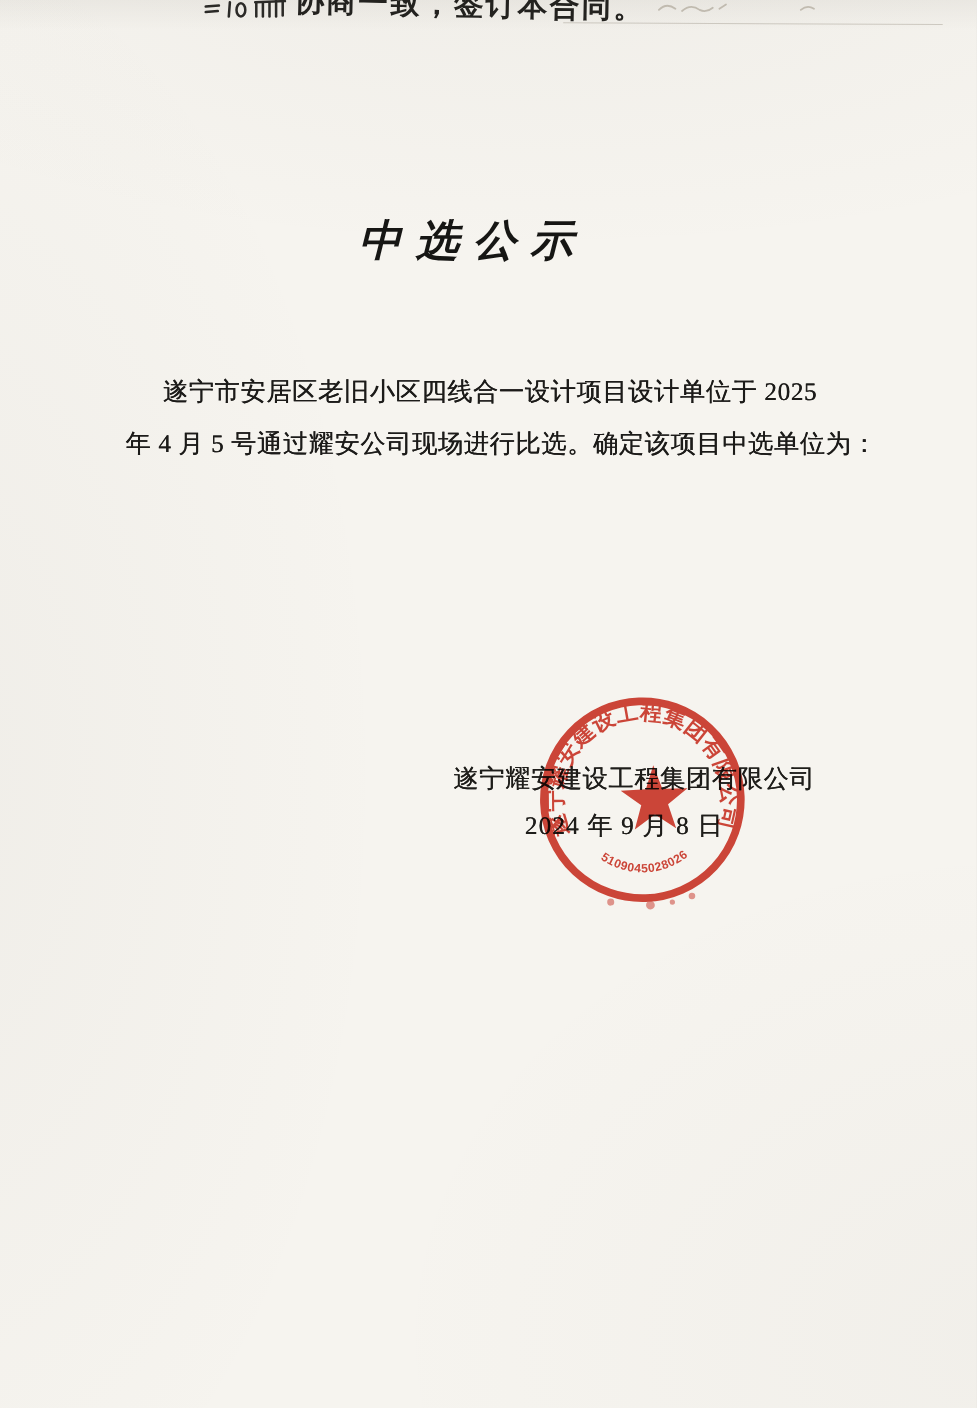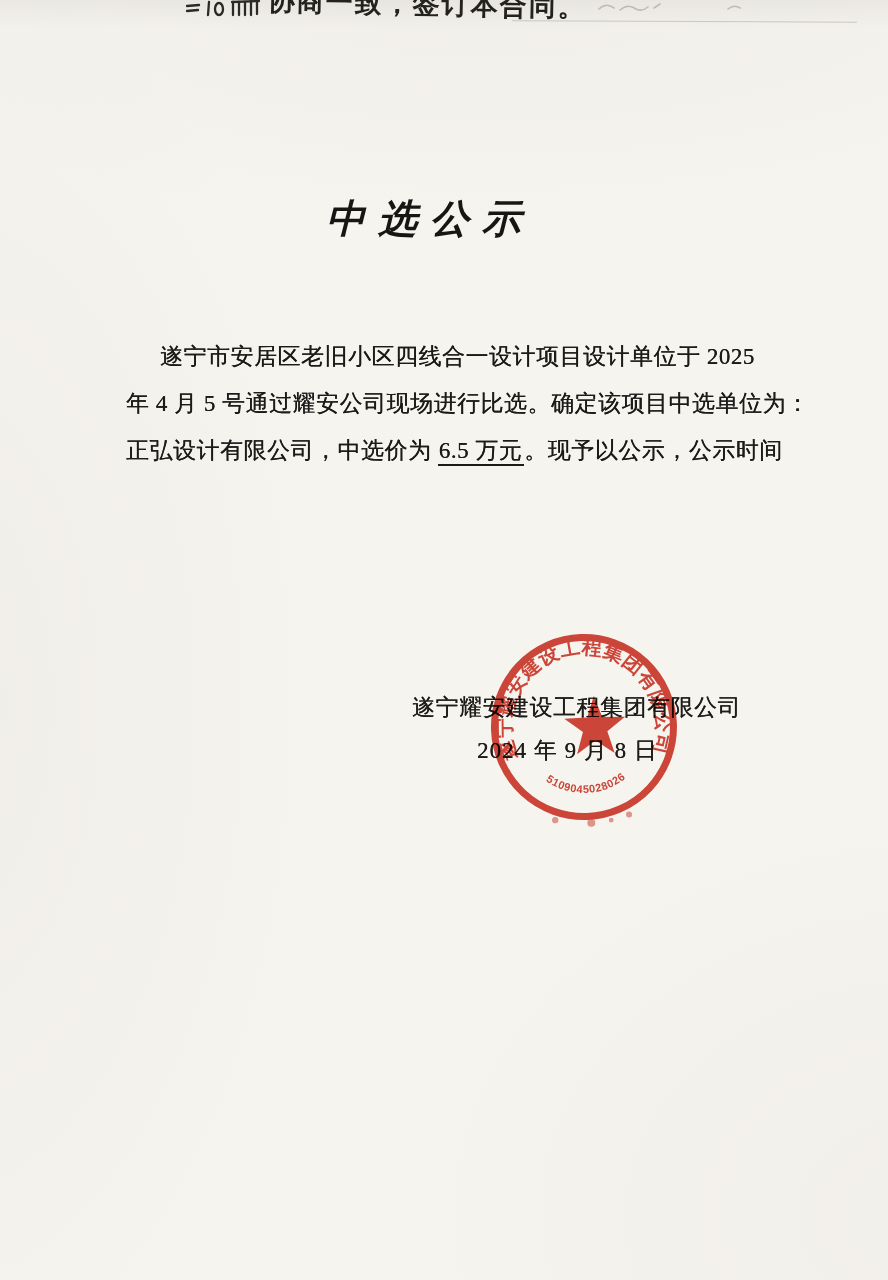--- a/index.html
+++ b/index.html
@@ -29,21 +29,21 @@
   
   .title{
     position:absolute;left:326px;top:192px;
     font-family:"Liberation Sans","DejaVu Sans",sans-serif;
     font-size:39px;font-weight:700;letter-spacing:13px;white-space:nowrap;
     color:#161614;
     font-style:italic;
   }
   
   .body-text{position:absolute;left:114px;top:333px;font-size:23px;line-height:47px;color:#1c1b19;}
-  .body-line{white-space:nowrap;letter-spacing:.5px;text-shadow:.3px 0 0 currentColor;margin-left:12px;}
+  .body-line{white-space:nowrap;letter-spacing:.5px;text-shadow:.3px 0 0 currentColor;}
   .indent-first{padding-left:34px;}
   .indent-last{padding-left:41px;}
   .u-price{border-bottom:2px solid #1c1b19;padding:0 2px 1px 1px;}
   
   .sig-company{
     position:absolute;left:412px;top:692px;font-size:23px;white-space:nowrap;
     letter-spacing:.5px;text-shadow:.3px 0 0 currentColor;color:#1e1d1a;
   }
   .sig-date{
     position:absolute;left:477px;top:735px;font-size:23px;white-space:nowrap;
@@ -92,21 +92,20 @@
     </g>
   </svg>
 
   <div class="top-edge-line"></div>
 
   <div class="title">中选公示</div>
 
   <div class="body-text">
     <div class="body-line indent-first">遂宁市安居区老旧小区四线合一设计项目设计单位于 2025</div>
     <div class="body-line">年 4 月 5 号通过耀安公司现场进行比选。确定该项目中选单位为：</div>
-    <div class="body-line"><span>正弘设计有限公司，中选价为 </span><span class="u-price">6.5 万元</span><span>。现予以公示，公示时间</span></div>
   </div>
 
   <div class="sig-company">遂宁耀安建设工程集团有限公司</div>
   <div class="sig-date">2024 年 9 月 8 日</div>
 
   <svg class="seal" viewBox="0 0 230 230" style="color: rgb(208, 56, 42);">
     <circle cx="114" cy="114" r="89.5" fill="none" stroke="currentColor" stroke-width="7"></circle>
     <path id="sealArc" d="M 48.4 146 A 73 73 0 1 1 179.6 146" fill="none"></path>
     <path id="codeArc" d="M 68.2 161.5 A 66 66 0 0 0 159.8 161.5" fill="none"></path>
     <text class="seal-ring-text" text-anchor="middle">

